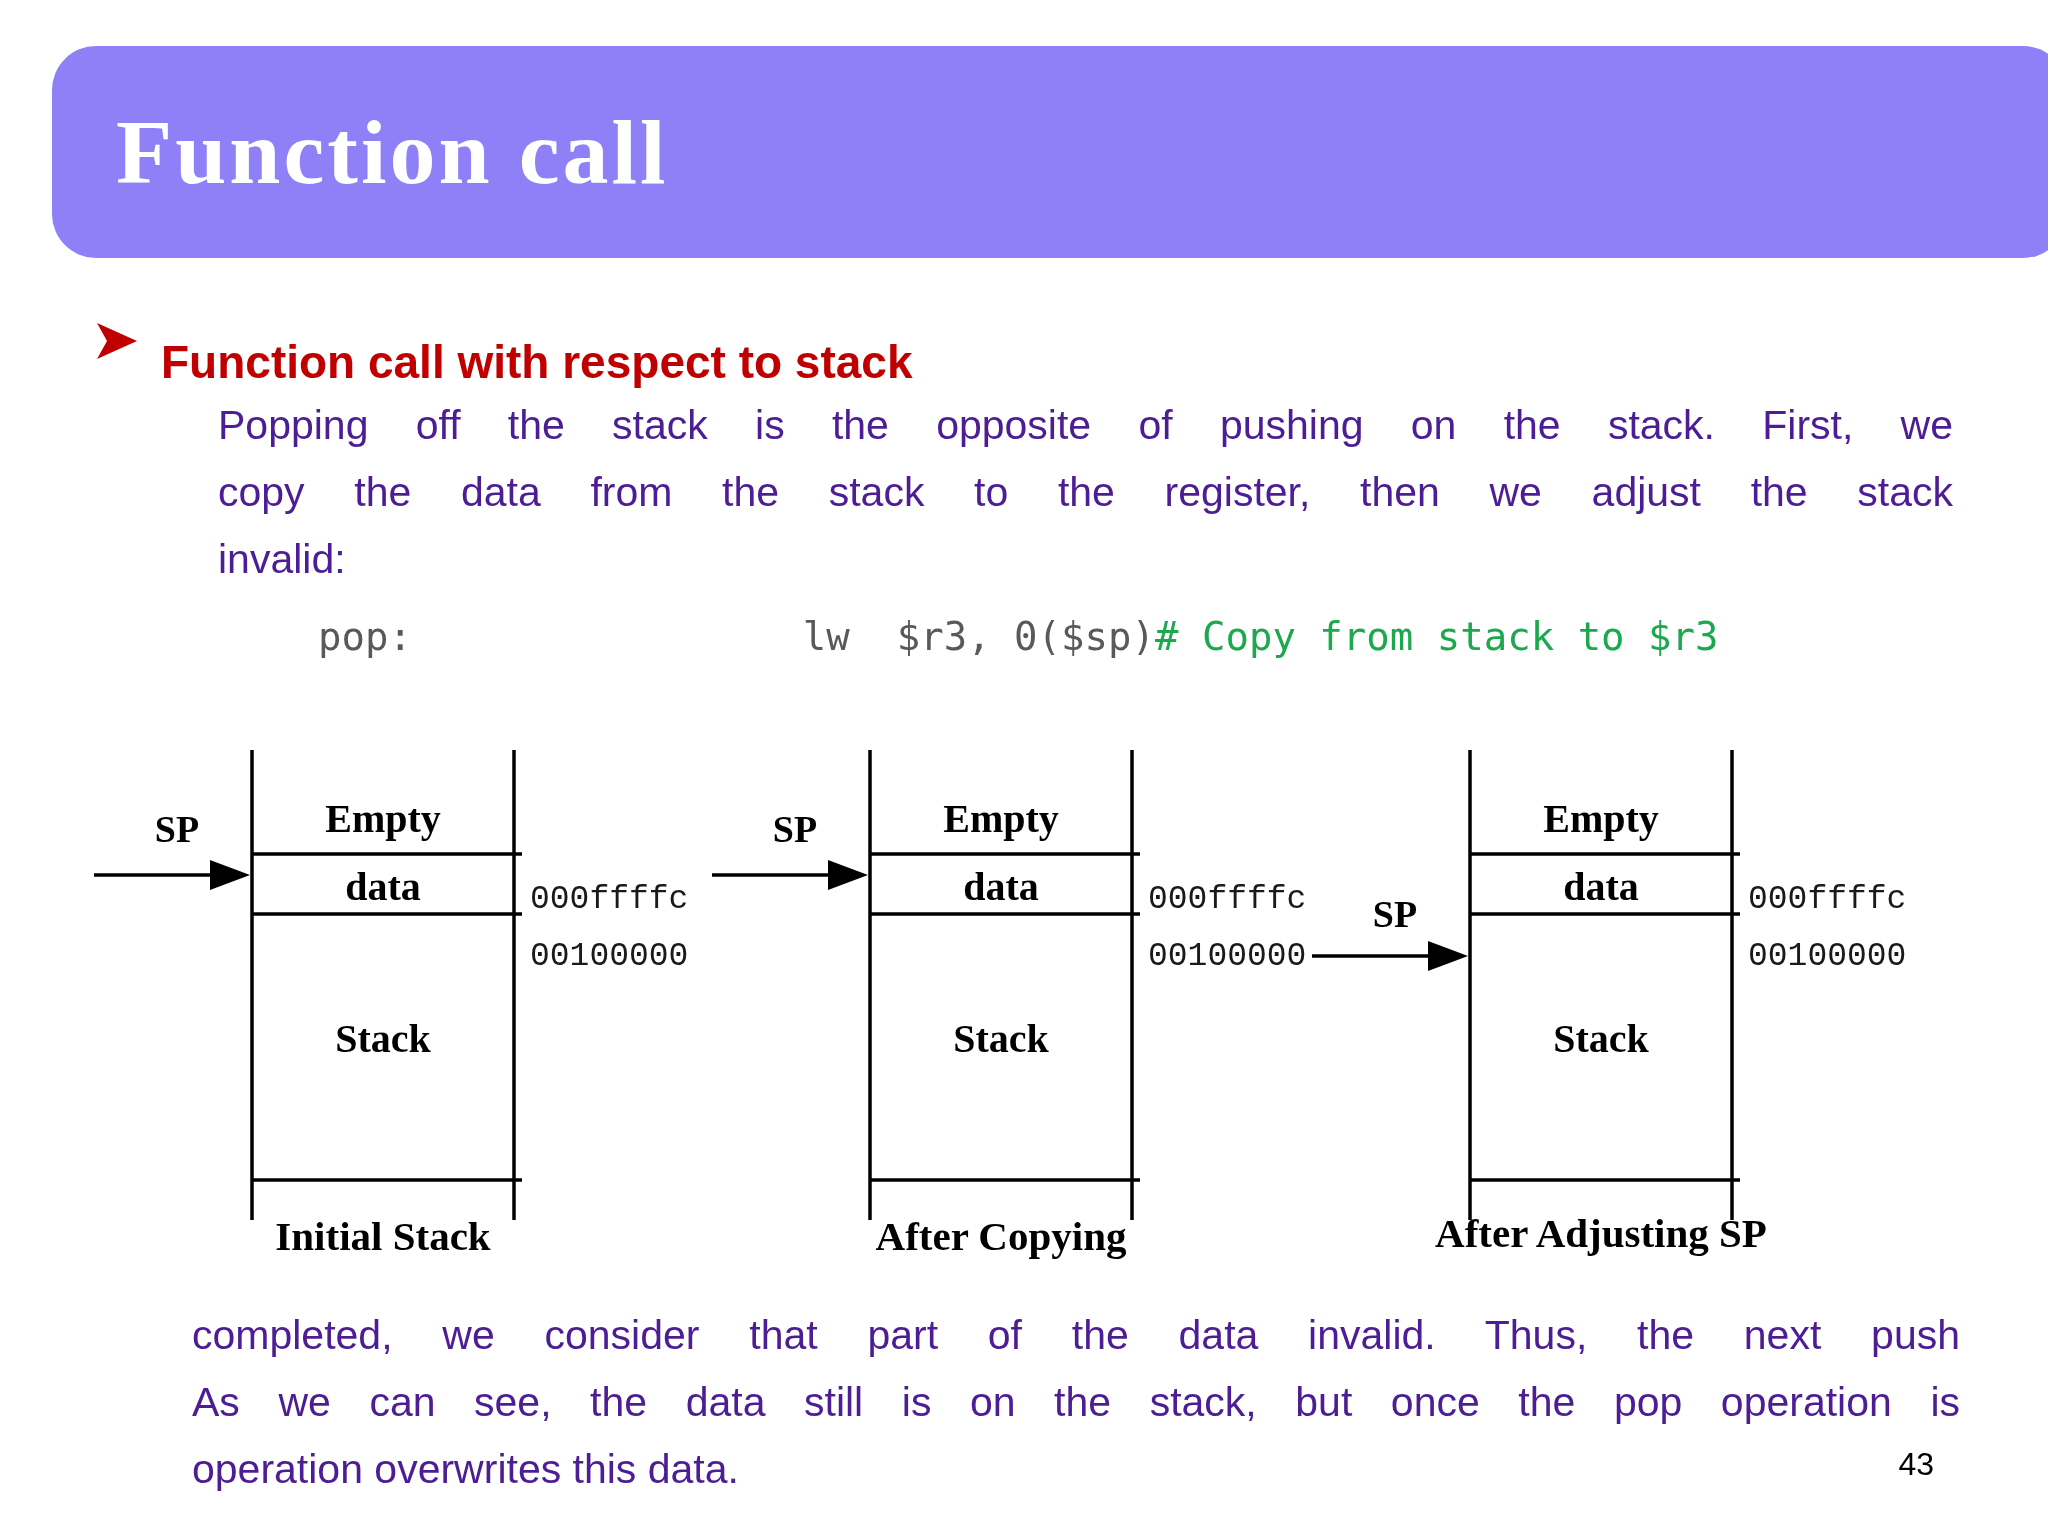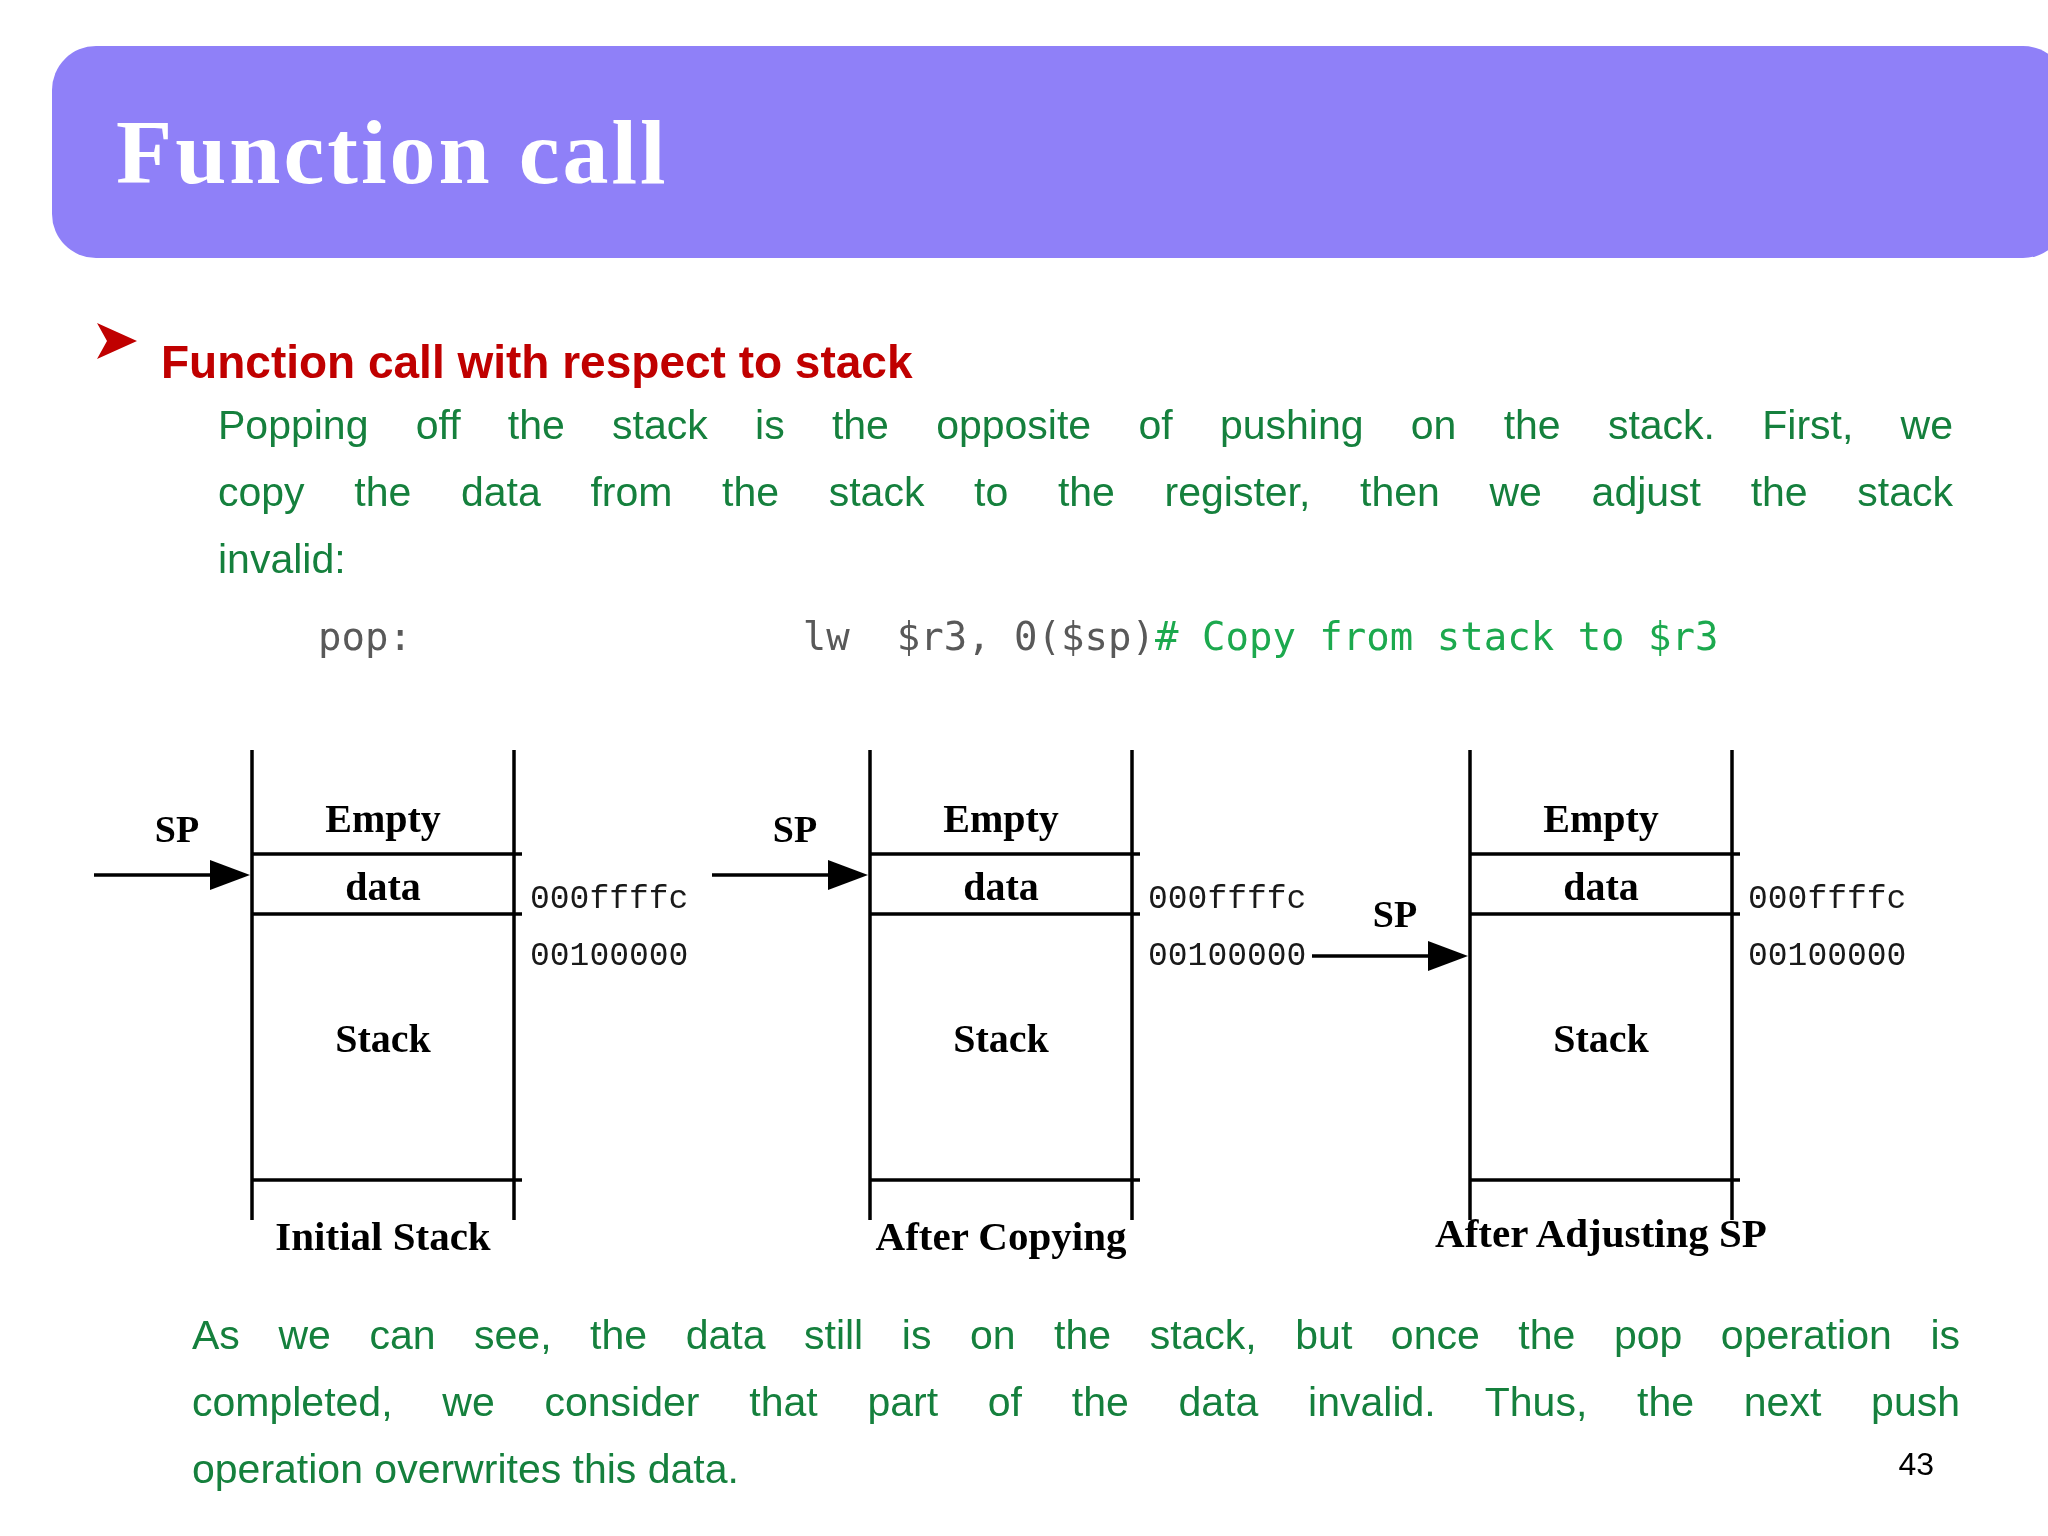--- a/index.html
+++ b/index.html
@@ -31,21 +31,21 @@
   .heading {
     position:absolute; left:95px; top:298px;
     display:flex; align-items:center; gap:22px;
   }
   .heading .bullet { width:44px; height:42px; flex:0 0 auto; }
   .heading .htext {
     color:#c00000; font-weight:700; font-size:46px; line-height:48px;margin-top:40px;
   }
 
   
-  .para { position:absolute; font-size:41px; line-height:67px; color:#15803d; }
+  .para { position:absolute; font-size:41px; line-height:67px; color:#4c1d95; }
   .para .jline { text-align:justify; text-align-last:justify; }
   .para .lline { text-align:left; }
   .intro   { left:218px; top:392px; width:1735px; }
   .closing { left:192px; top:1302px; width:1768px; }
 
   
   .code {
     position:absolute; left:318px; top:600px;
     font-family:"DejaVu Sans Mono","Liberation Mono",monospace;
     font-size:39px; line-height:73px; color:#595959;
@@ -168,18 +168,18 @@
       <line class="dl" x1="12" y1="214" x2="128" y2="214"></line>
       <polygon points="128,199 168,214 128,229" fill="#000"></polygon>
     </g>
     <text class="addr" x="448" y="166">000ffffc</text>
     <text class="addr" x="448" y="223">00100000</text>
     <text class="cap" x="301" y="505">After Adjusting SP</text>
   </svg>
 </div>
 
 <div class="para closing">
+  <div class="jline">completed, we consider that part of the data invalid. Thus, the next push</div>
   <div class="jline">As we can see, the data still is on the stack, but once the pop operation is</div>
-  <div class="jline">completed, we consider that part of the data invalid. Thus, the next push</div>
   <div class="lline">operation overwrites this data.</div>
 </div>
 
 <div class="page-number">43</div>
 
 </body></html>

